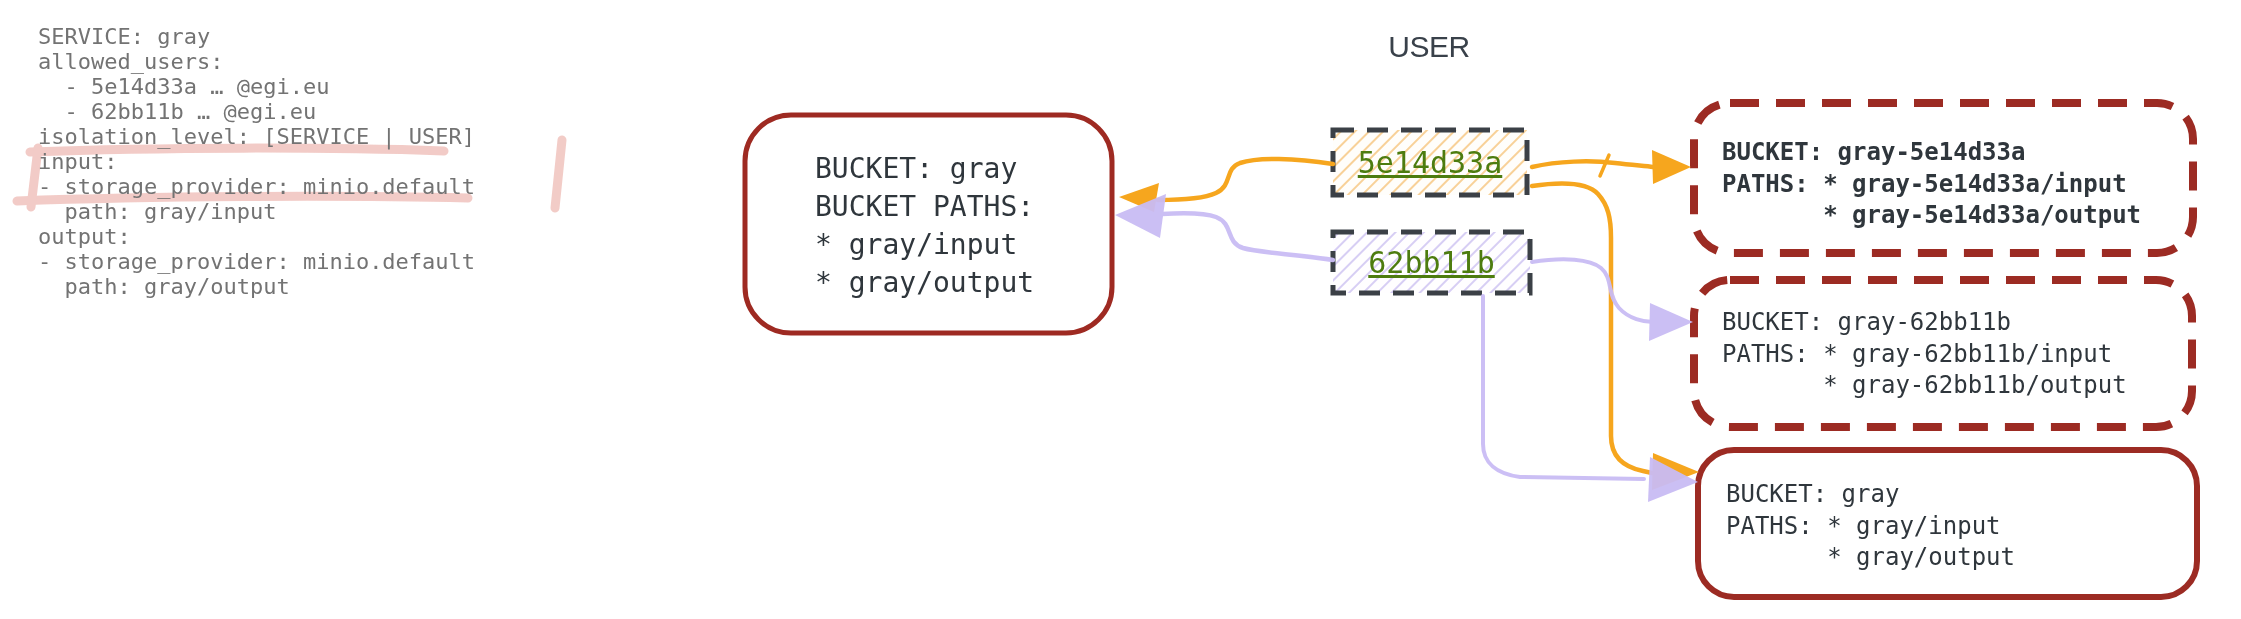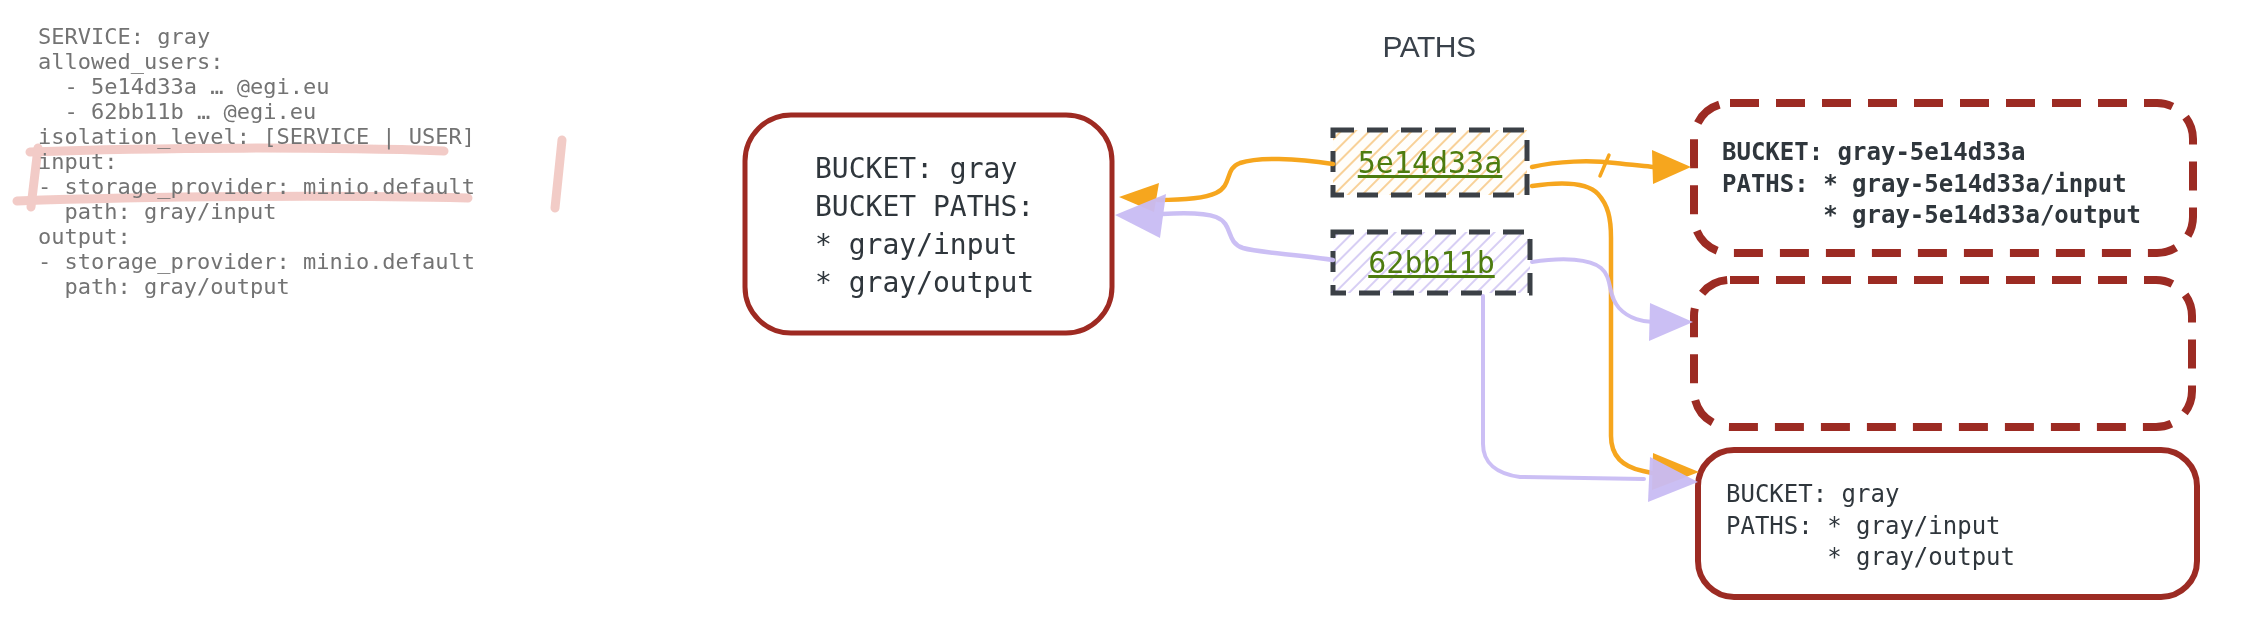--- a/index.html
+++ b/index.html
@@ -108,30 +108,33 @@
   - 5e14d33a … @egi.eu
   - 62bb11b … @egi.eu
 isolation_level: [SERVICE | USER]
 input:
 - storage_provider: minio.default
   path: gray/input
 output:
 - storage_provider: minio.default
   path: gray/output</pre>
 
-  <div class="abs title-users">PATHS</div>
+  <div class="abs title-users">USER</div>
 
   <pre class="abs boxtext service-bucket-text">BUCKET: gray
 BUCKET PATHS:
 * gray/input
 * gray/output</pre>
 
   <div class="abs userlabel user1">5e14d33a</div>
   <div class="abs userlabel user2">62bb11b</div>
 
   <pre class="abs boxtext small b1">BUCKET: gray-5e14d33a
 PATHS: * gray-5e14d33a/input
        * gray-5e14d33a/output</pre>
+  <pre class="abs boxtext small b2">BUCKET: gray-62bb11b
+PATHS: * gray-62bb11b/input
+       * gray-62bb11b/output</pre>
   <pre class="abs boxtext small b3">BUCKET: gray
 PATHS: * gray/input
        * gray/output</pre>
 
 </div>
 
 </body></html>

